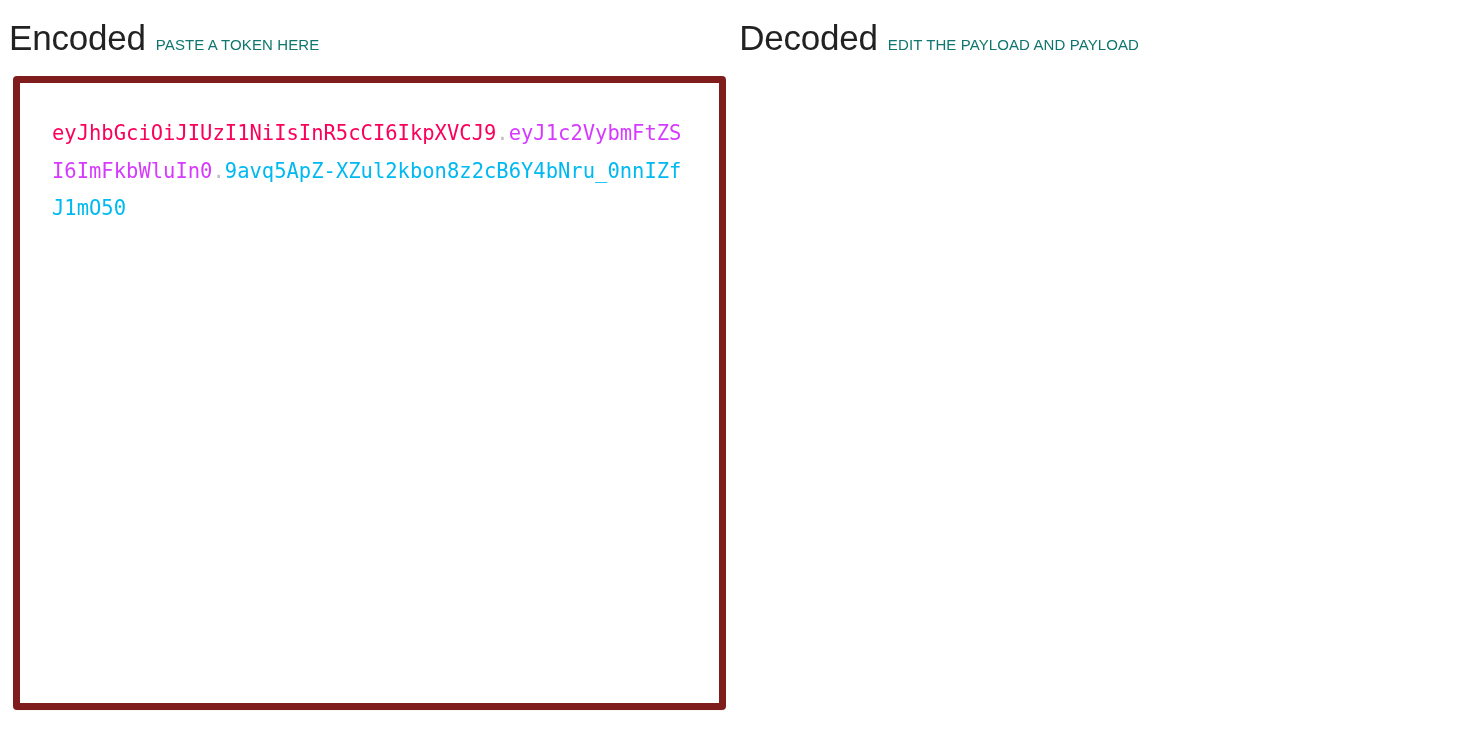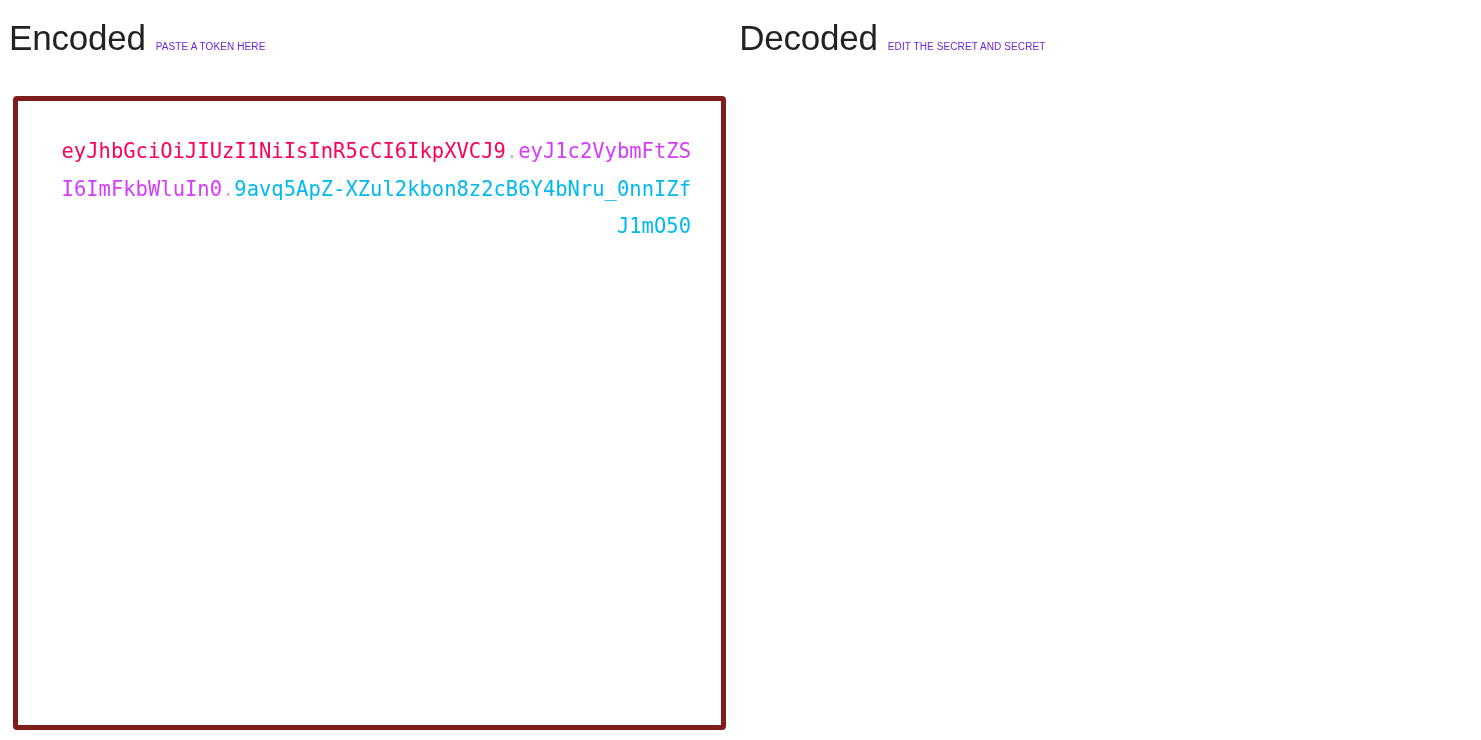--- a/index.html
+++ b/index.html
@@ -45,43 +45,42 @@
 
   .section-title {
     font-size: 35px;
     font-weight: 400;
     color: #222222;
     letter-spacing: -0.2px;
     line-height: 1;
     font-family: "Liberation Sans", sans-serif;
   }
   .section-sub {
-    font-size: 10px;
-    color: #6d28d9;
+    font-size: 15px;
+    color: #0f766e;
     letter-spacing: 0.1px;
     margin-left: 10px;
     white-space: nowrap;
     font-family: "Liberation Sans", sans-serif;
     margin-top: 7px;
   }
 
   
   .encoded-box {
     position: absolute;
     left: 13px;
-    top: 96px;
+    top: 76px;
     width: 713px;
     height: 634px;
-    border: 5px solid #7f1d1d;
+    border: 7px solid #7f1d1d;
     border-radius: 4px;
     background: #ffffff;
     box-sizing: border-box;
     box-shadow: 0 1px 1px rgba(0,0,0,0.035);
     overflow: hidden;
-    text-align: right;
   }
   .token-text {
     margin: 32px 30px 0 32px;
     font-family: "DejaVu Sans Mono", "Liberation Mono", monospace;
     font-size: 20.5px;
     line-height: 37.5px;
     word-break: break-all;
     white-space: pre-wrap;
   }
   .seg-header    { color: #fb015b; }
@@ -104,18 +103,18 @@
     <div class="encoded-box">
       <div class="token-text"><span class="seg-header">eyJhbGciOiJIUzI1NiIsInR5cCI6IkpXVCJ9</span><span class="seg-dot">.</span><span class="seg-payload">eyJ1c2VybmFtZSI6ImFkbWluIn0</span><span class="seg-dot">.</span><span class="seg-signature">9avq5ApZ-XZul2kbon8z2cB6Y4bNru_0nnIZfJ1mO50</span></div>
     </div>
 
   </div>
 
   <div class="col-decoded">
 
     <div class="section-head">
       <span class="section-title">Decoded</span>
-      <span class="section-sub">EDIT THE SECRET AND SECRET</span>
+      <span class="section-sub">EDIT THE PAYLOAD AND PAYLOAD</span>
     </div>
 
   </div>
 
 </div>
 
 </body></html>

